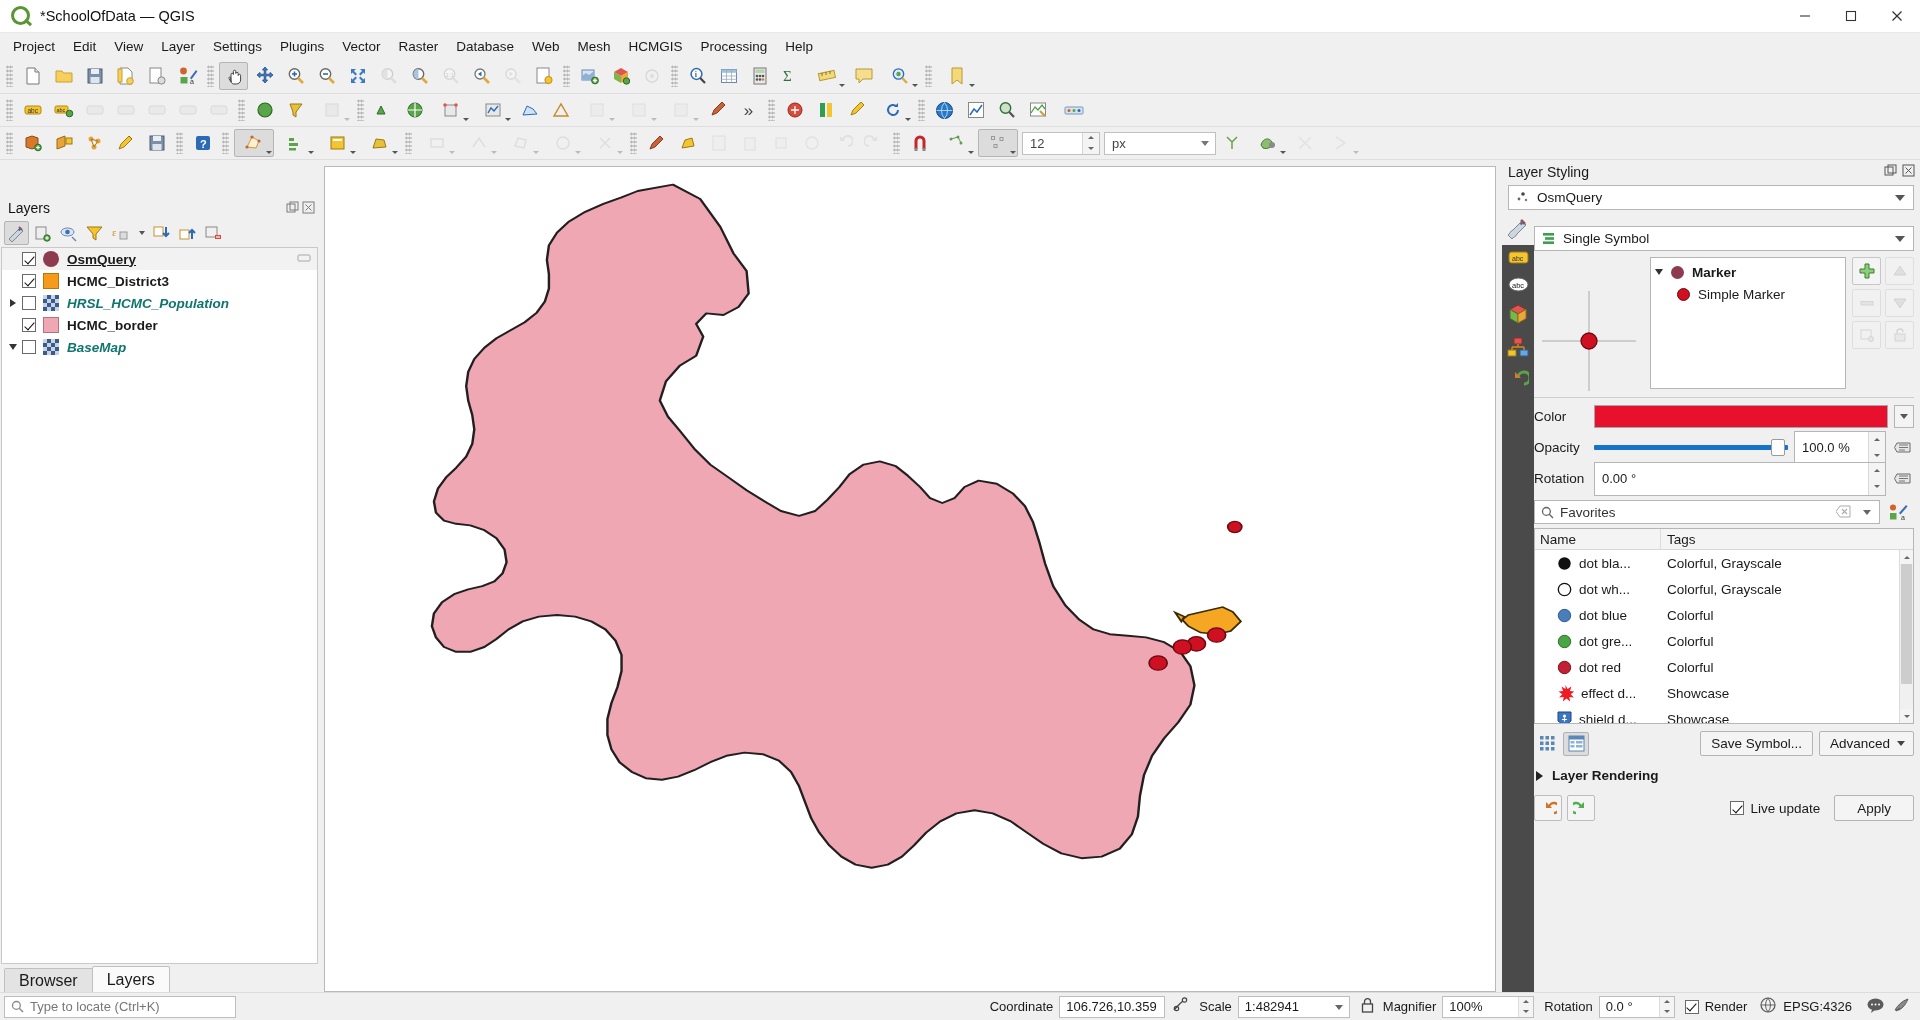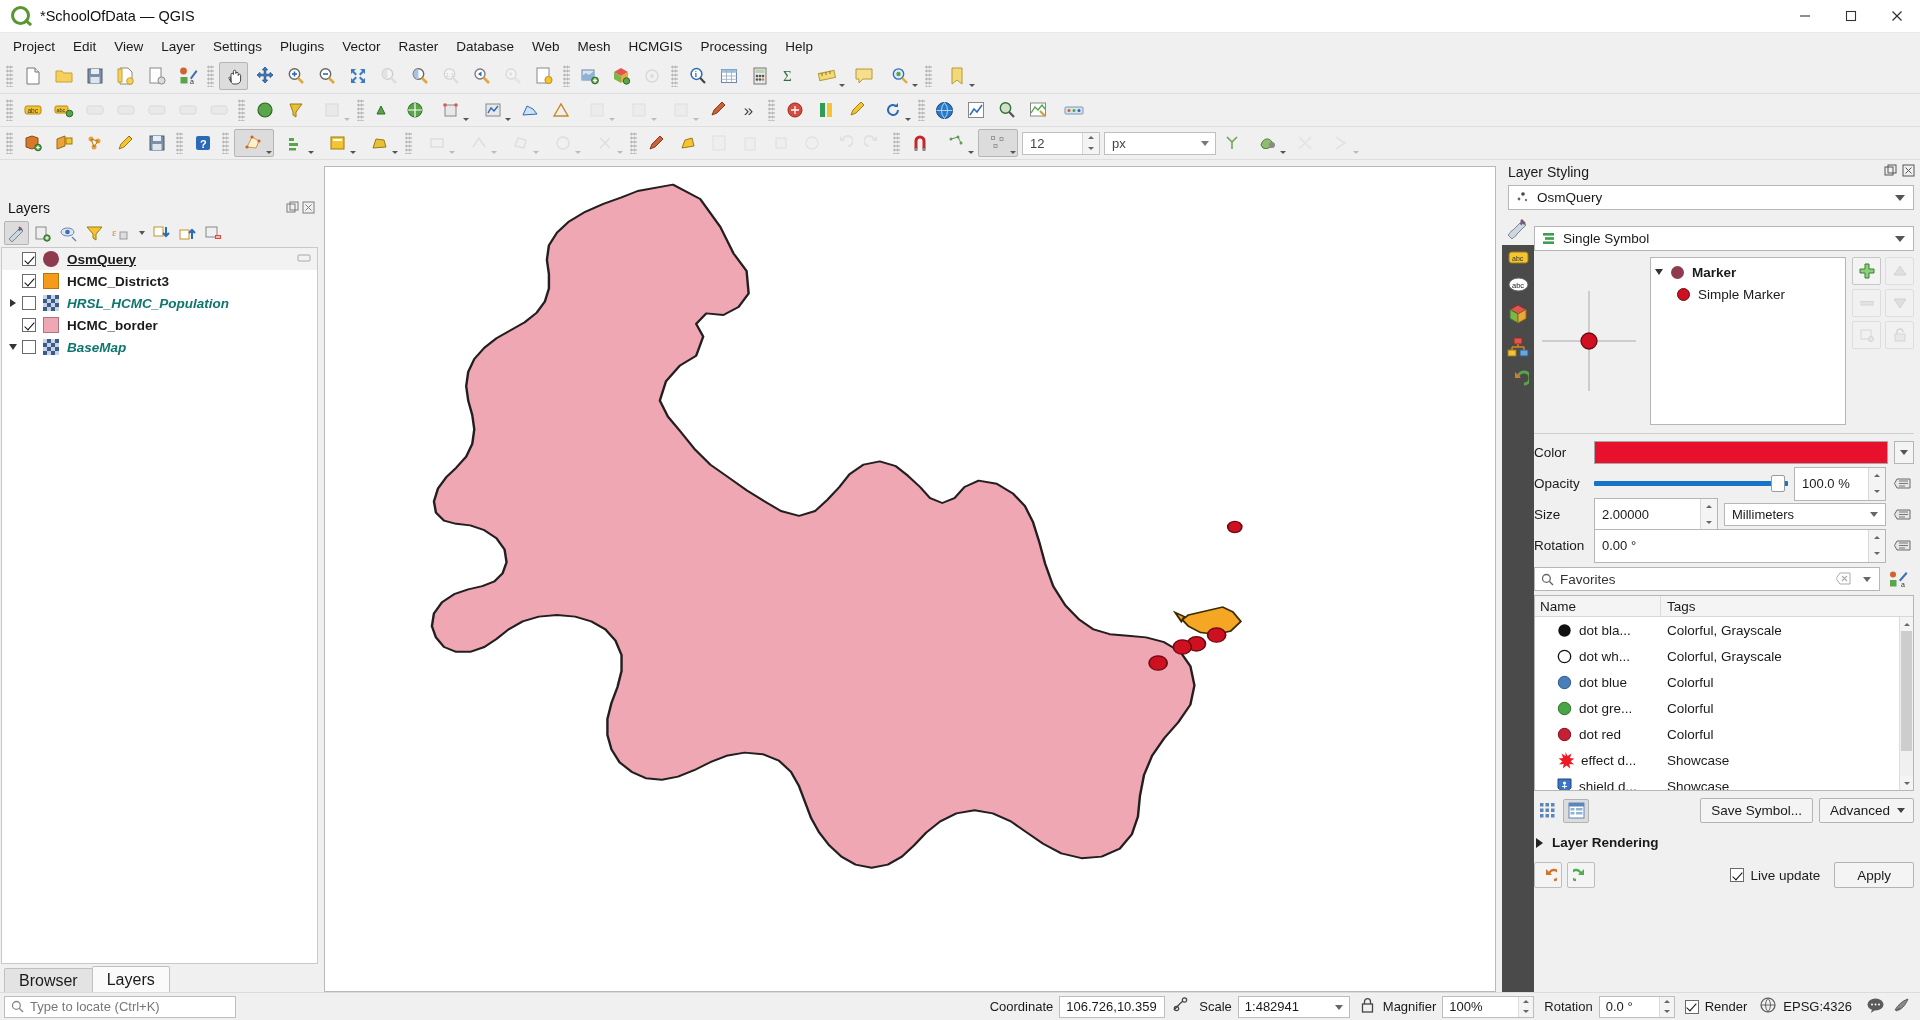--- a/index.html
+++ b/index.html
@@ -188,21 +188,21 @@
   }
   .ls-content { flex: 1; min-width: 0; display: flex; flex-direction: column; padding-right: 6px; margin-top: 12px; }
   .renderer-combo {
     height: 25px; background: #fff; border: 1px solid #b6b6b6; display: flex; align-items: center;
     padding-left: 6px; font-size: 13.5px; position: relative; margin-bottom: 6px;
   }
   .renderer-combo .cbar {
     position: absolute; right: 8px; top: 9px; width: 0; height: 0;
     border-left: 5px solid transparent; border-right: 5px solid transparent; border-top: 6px solid #555;
   }
-  .sym-area { display: flex; gap: 6px; height: 168px; text-align: center; }
+  .sym-area { display: flex; gap: 6px; height: 132px; text-align: center; }
   .sym-preview { width: 110px; flex: 0 0 110px; position: relative; }
   .sym-tree { flex: 1; background: #fff; border: 1px solid #b6b6b6; padding: 3px 0; }
   .st-row { height: 22px; display: flex; align-items: center; font-size: 13.5px; padding-left: 4px; }
   .st-row .tri-d { width:0;height:0;border-left:4.5px solid transparent;border-right:4.5px solid transparent;border-top:6px solid #333; margin-right: 8px;}
   .st-dot { width: 13px; height: 13px; border-radius: 50%; margin-right: 8px; }
   .sym-btncol { width: 62px; flex: 0 0 62px; display: flex; flex-direction: column; gap: 4px; }
   .sym-btncol .brow { display: flex; gap: 4px; }
   .sbtn {
     width: 29px; height: 28px; border: 1px solid #c6c6c6; background: #f4f4f4;
     display: flex; align-items: center; justify-content: center; border-radius: 2px;
@@ -1320,40 +1320,20 @@
                   </div>
               </div>
               <div class="ovr-btn">
                 <svg width="19" height="17" viewBox="0 0 19 17">
                     <path d="M3 4h13v9H3l-2.5-4.5z" fill="#e6e6e6" stroke="#6b6b6b"></path>
                     <path d="M5 6h9M5 8.5h9M5 11h6" stroke="#777" stroke-width="1"></path>
                   </svg>
               </div>
             </div>
             <div class="prow">
-              <div class="plabel">Size</div>
-              <div class="spinbox" style="width:124px">
-                <span>2.00000</span>
-                <div class="arrows">
-                    <div class="up-ar"></div>
-                    <div class="dn-ar"></div>
-                  </div>
-              </div>
-              <div class="combobox" style="flex:1">
-                <span>Millimeters</span>
-                <div class="cbar"></div>
-              </div>
-              <div class="ovr-btn">
-                <svg width="19" height="17" viewBox="0 0 19 17">
-                    <path d="M3 4h13v9H3l-2.5-4.5z" fill="#e6e6e6" stroke="#6b6b6b"></path>
-                    <path d="M5 6h9M5 8.5h9M5 11h6" stroke="#777" stroke-width="1"></path>
-                  </svg>
-              </div>
-            </div>
-            <div class="prow">
               <div class="plabel">Rotation</div>
               <div class="spinbox" style="flex:1">
                 <span>0.00 °</span>
                 <div class="arrows">
                     <div class="up-ar"></div>
                     <div class="dn-ar"></div>
                   </div>
               </div>
               <div class="ovr-btn">
                 <svg width="19" height="17" viewBox="0 0 19 17">

